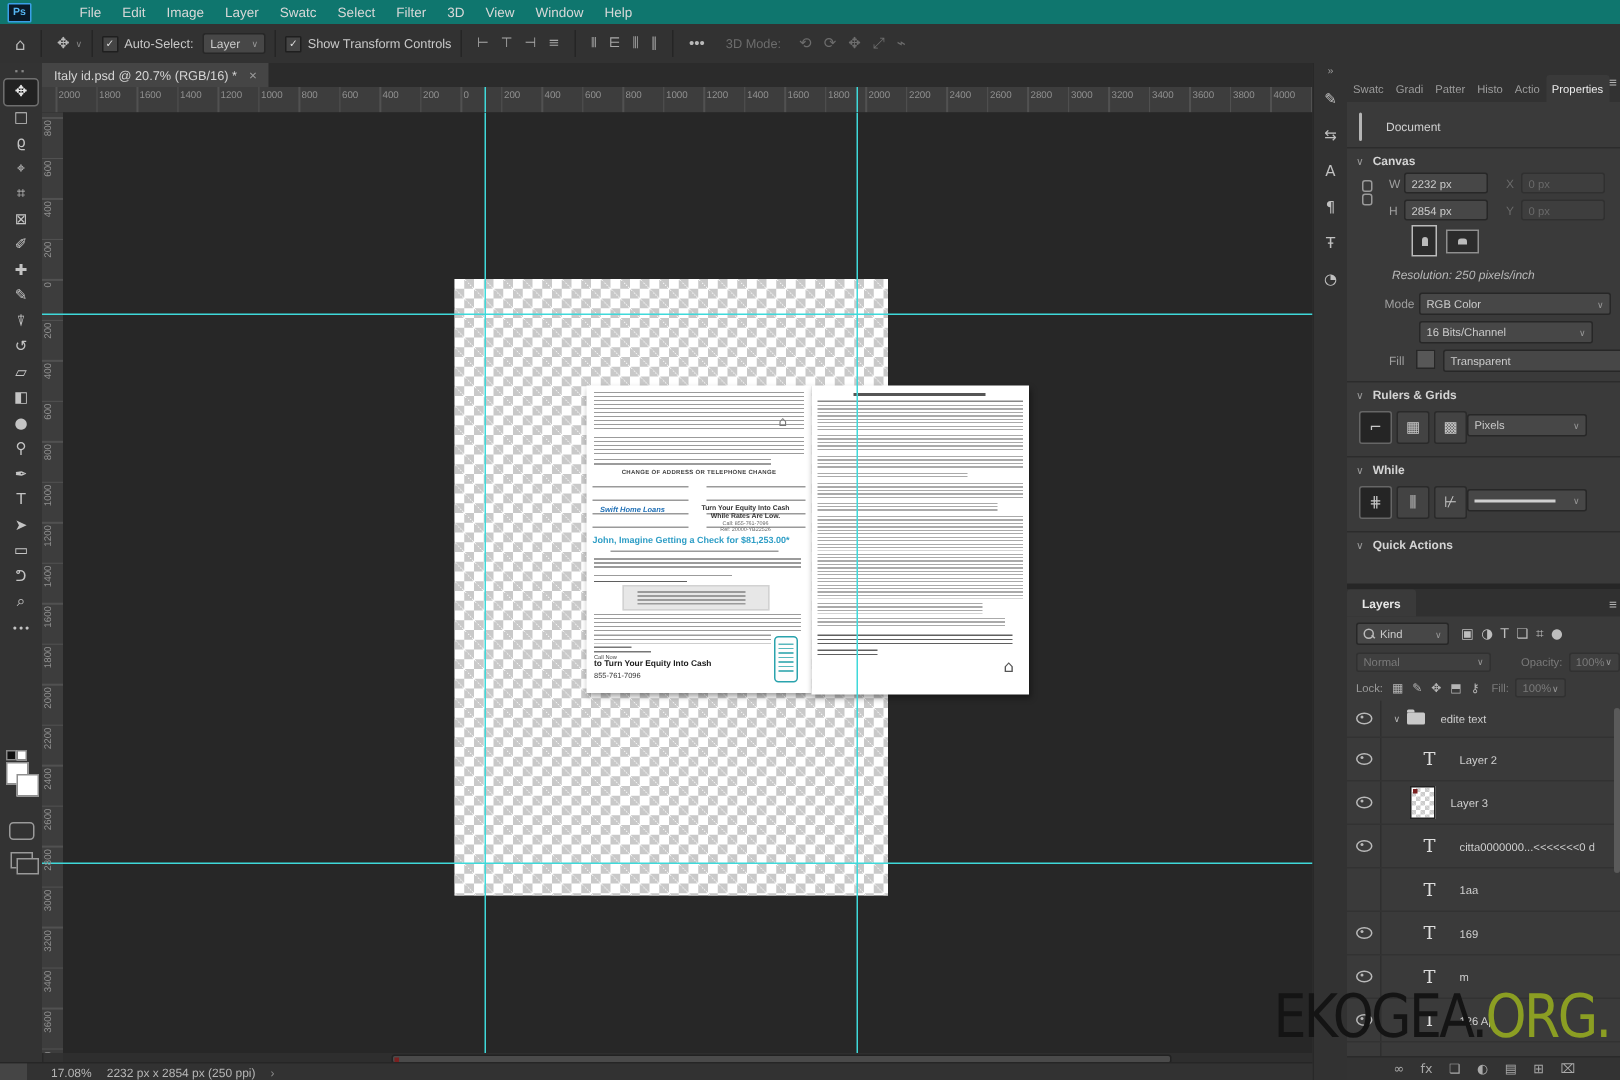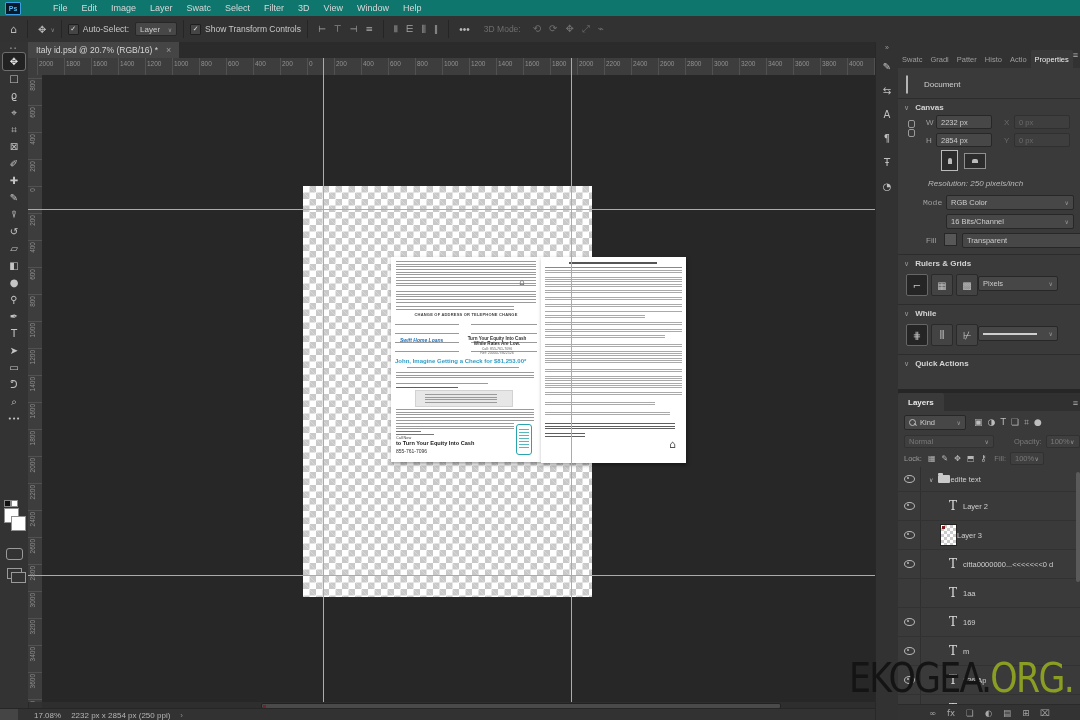--- a/index.html
+++ b/index.html
@@ -120,21 +120,21 @@
   .kind-ics{display:flex;gap:5px;margin-left:8px;}
   .kind-ics .ki{color:#bdbdbd;font-size:9px;}
   .gray-sel{background:#3f3f3f;border:1px solid #313131;color:#7a7a7a;}
   #layer-list{position:absolute;left:0;top:425px;width:183px;height:237px;overflow:hidden;background:#3a3a3a;}
   .layer-row{position:relative;height:28px;border-bottom:1px solid #323232;display:flex;align-items:center;}
   .layer-row.group{height:24px;}
   .eye-cell{width:22px;height:100%;border-right:1px solid #2f2f2f;display:flex;align-items:center;justify-content:center;flex:none;}
   .eye{width:9px;height:6px;border:1px solid #b9b9b9;border-radius:50%;position:relative;}
   .eye::after{content:"";position:absolute;left:2.5px;top:1px;width:2px;height:2px;background:#b9b9b9;border-radius:50%;}
   .tglyph{font-family:"DejaVu Serif",serif;color:#dedede;font-size:12px;width:20px;text-align:center;margin-left:22px;flex:none;}
-  .lname{color:#cfcfcf;font-size:7.5px;white-space:nowrap;overflow:hidden;}
+  .lname{color:#cfcfcf;font-size:7.5px;margin-left:10px;white-space:nowrap;overflow:hidden;}
   .grp-ch{color:#bbb;font-size:6px;margin-left:8px;}
   .folder{width:12px;height:8px;background:#c9c9c9;border-radius:1px;position:relative;margin-left:5px;flex:none;}
   .folder::before{content:"";position:absolute;left:0;top:-2px;width:5px;height:2px;background:#c9c9c9;border-radius:1px 1px 0 0;}
   .thumb{width:15px;height:20px;margin-left:19px;flex:none;background-color:#fff;
     background-image:linear-gradient(45deg,#ccc 25%,transparent 25%,transparent 75%,#ccc 75%),linear-gradient(45deg,#ccc 25%,transparent 25%,transparent 75%,#ccc 75%);
     background-size:6px 6px;background-position:0 0,3px 3px;border:1px solid #222;position:relative;}
   .thumb::after{content:"";position:absolute;left:1px;top:1px;width:3px;height:3px;background:#7a2020;}
   #layer-scroll{position:absolute;right:1px;top:430px;width:4px;height:110px;background:#5a5a5a;border-radius:2px;}
   #layer-actions{position:absolute;left:0;top:662px;width:183px;height:16px;background:#333;border-top:1px solid #2a2a2a;display:flex;align-items:center;justify-content:center;gap:11px;}
   #layer-actions span{color:#a9a9a9;font-size:8.5px;}
@@ -455,26 +455,26 @@
 
       <div class="orient" style="left:43px;top:108px;width:15px;height:19px;border-color:#bbb;">
           <span class="person"></span>
         </div>
       <div class="orient" style="left:66px;top:111px;width:20px;height:14px;">
           <span class="person" style="width:6px;height:4px;"></span>
         </div>
 
       <div class="plabel" style="left:30px;top:137px;color:#b8b8b8;font-style:italic;">Resolution: 250 pixels/inch</div>
 
-      <div class="plabel" style="left:25px;top:156px;font-family:Liberation Mono, monospace;">Mode</div>
+      <div class="plabel" style="left:25px;top:156px;">Mode</div>
       <div class="psel" style="left:48px;top:153px;width:128px;">
           <span>RGB Color</span>
           <span class="ar">∨</span>
         </div>
-      <div class="psel" style="left:48px;top:172px;width:128px;gap:26px;">
+      <div class="psel" style="left:48px;top:172px;width:116px;gap:26px;">
           <span>16 Bits/Channel</span>
           <span class="ar">∨</span>
         </div>
       <div class="plabel" style="left:28px;top:194px;">Fill</div>
       <div class="swatch-checker" style="left:46px;top:191px;"></div>
       <div class="psel" style="left:64px;top:191px;width:134px;">
           <span>Transparent</span>
           <span class="ar">∨</span>
         </div>
 

